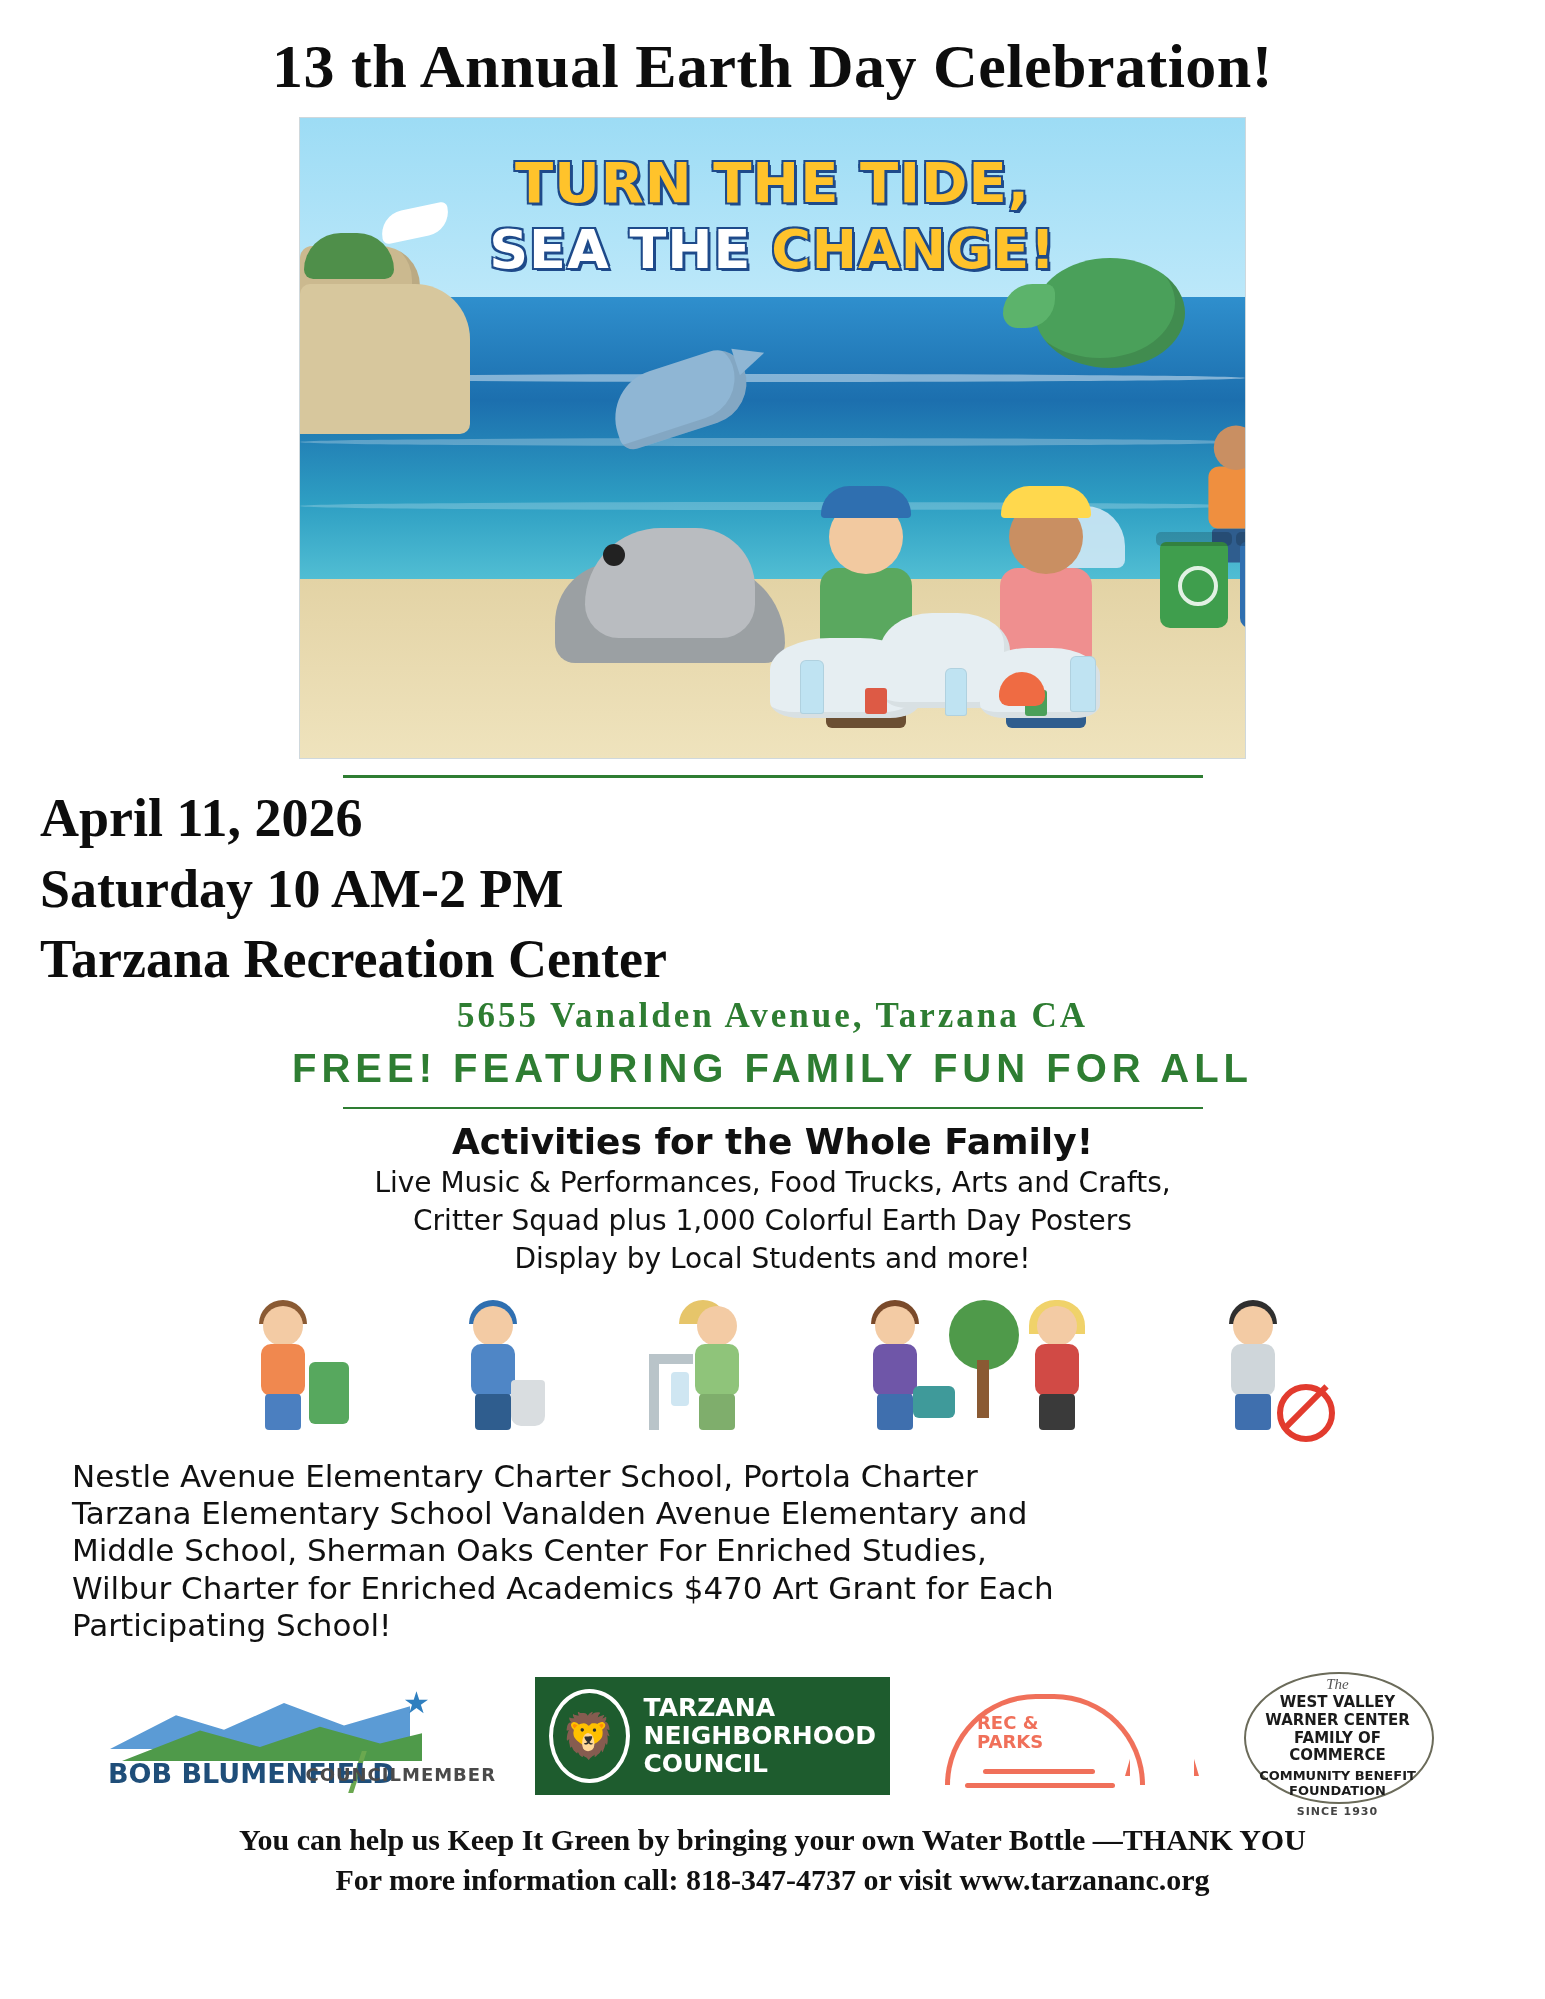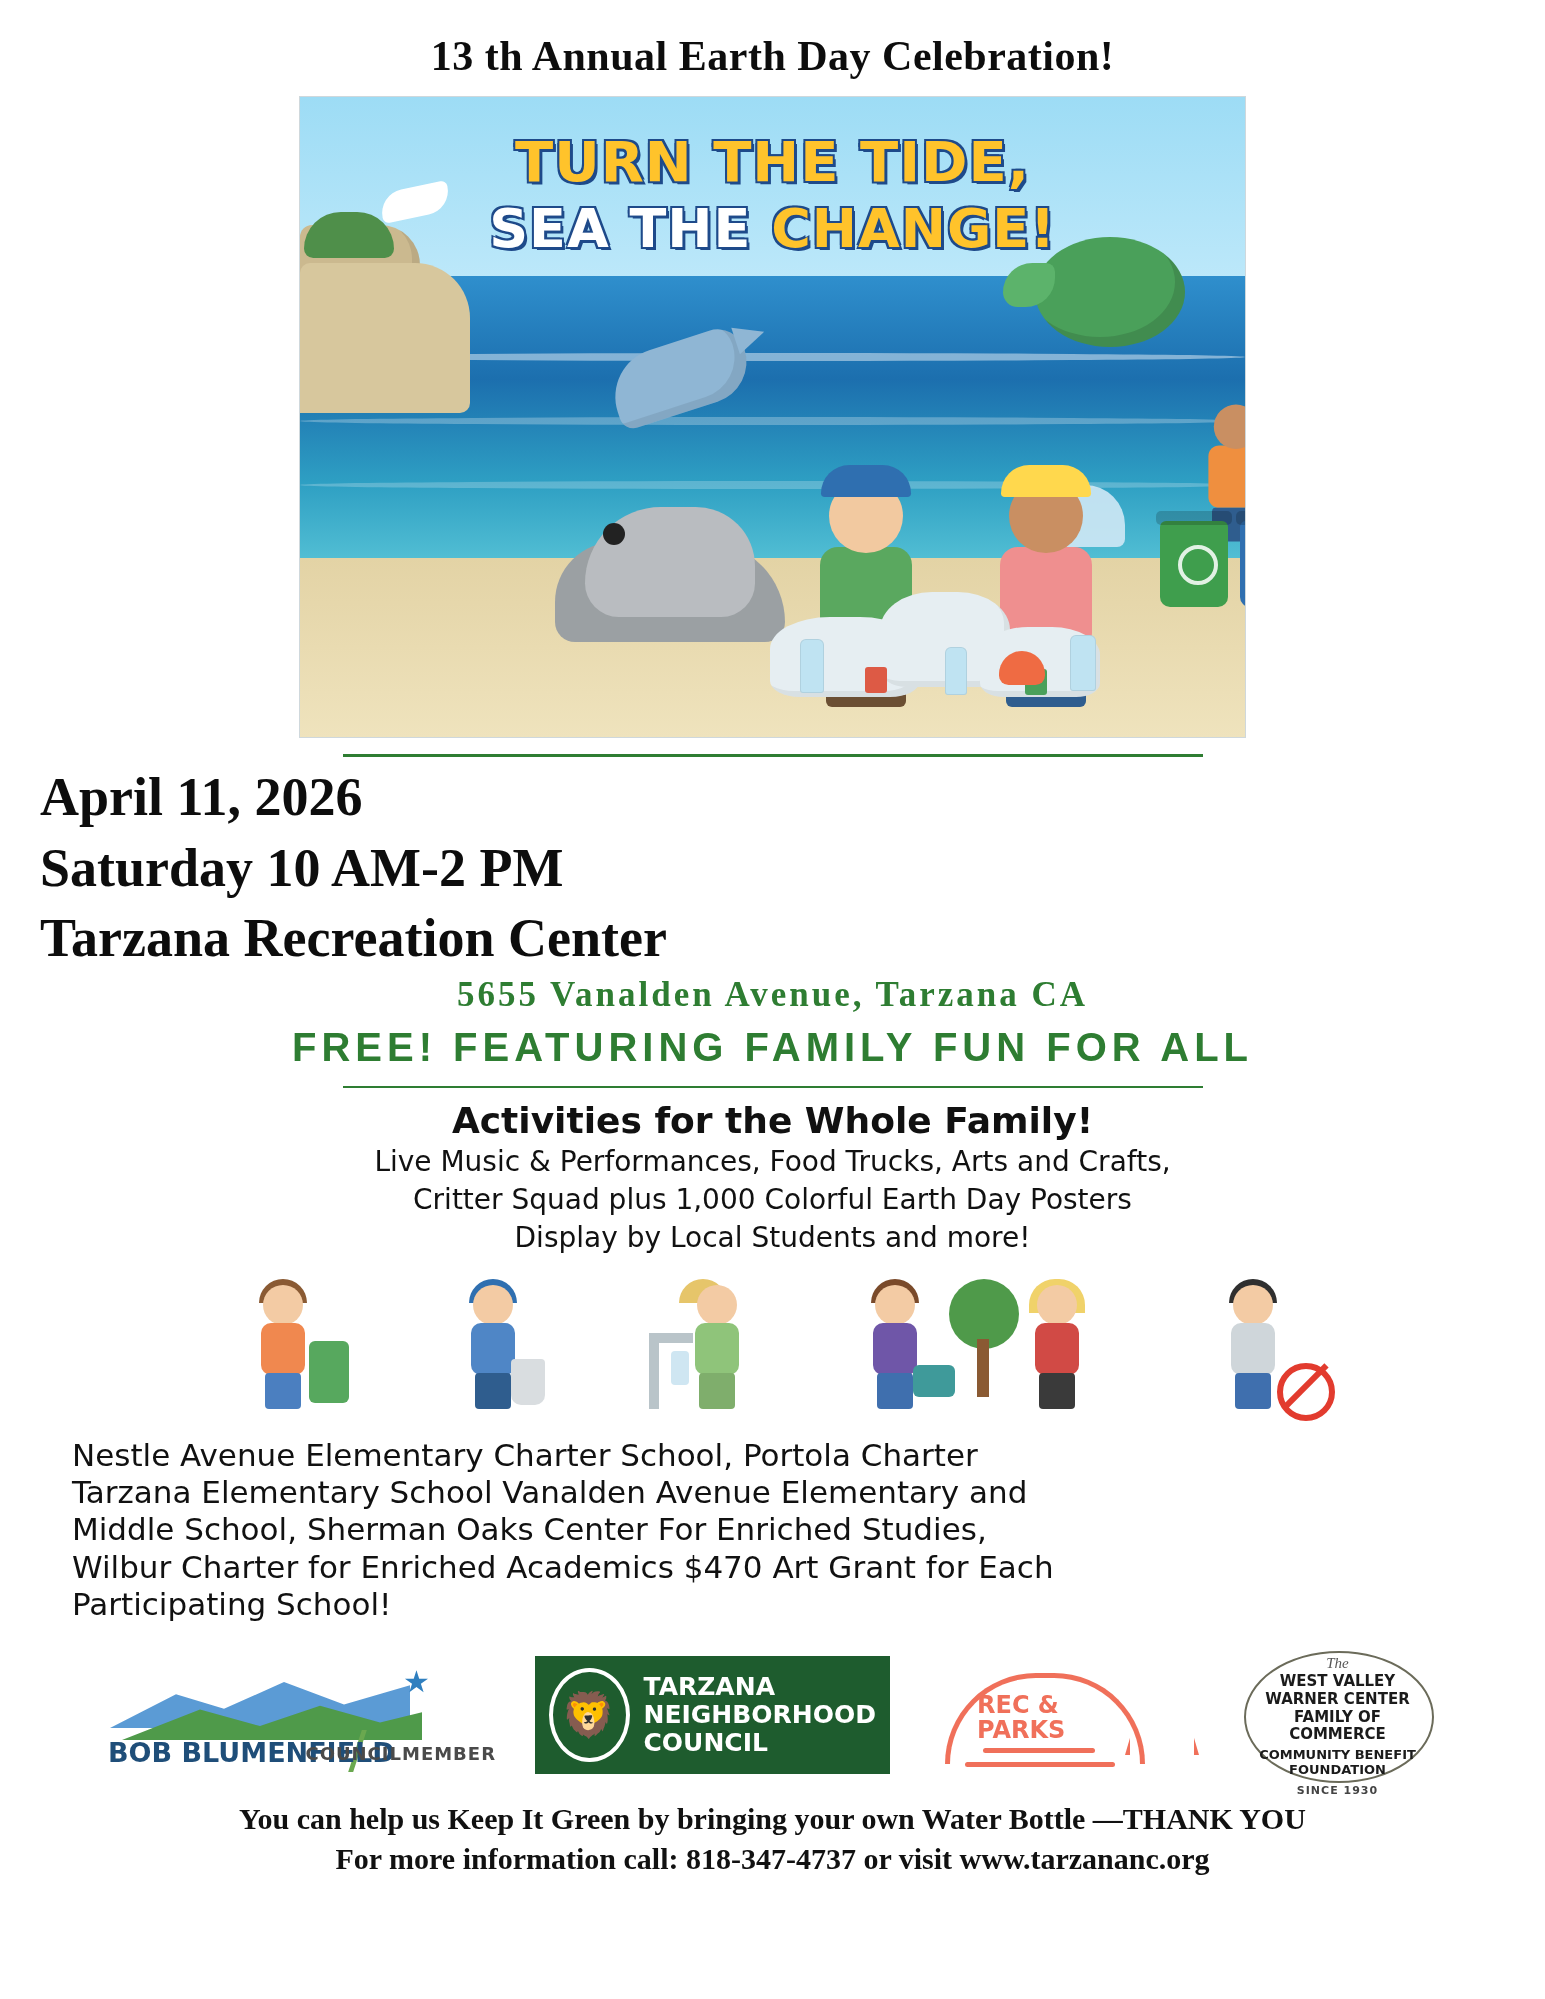--- a/index.html
+++ b/index.html
@@ -21,21 +21,21 @@
     position: relative;
     box-sizing: border-box;
     padding: 0 40px;
   }
 
   
   .headline {
     text-align: center;
     font-family: "Liberation Serif", serif;
     font-weight: bold;
-    font-size: 42px;
+    font-size: 62px;
     letter-spacing: 0.5px;
     margin-top: 34px;
     line-height: 1.05;
     color: #0d0d0d;
   }
 
   
   .art-wrap {
     width: 945px;
     height: 640px;
@@ -322,21 +322,21 @@
     border-left: 34px solid transparent; border-right: 34px solid transparent; border-bottom: 76px solid transparent;
   }
   .rap-a:before {
     content: ""; position: absolute; left: -32px; top: 0; width: 64px; height: 76px;
     border-left: 5px solid #f0705a; border-right: 5px solid #f0705a;
     transform: perspective(60px) rotateX(0deg);
     clip-path: polygon(30% 0, 70% 0, 100% 100%, 0 100%);
   }
   .rap-text {
     position: absolute; left: 52px; top: 38px;
-    font-family: "DejaVu Sans", sans-serif; font-weight: bold; font-size: 24px; color: #f0705a; line-height: 1.05;
+    font-family: "DejaVu Sans", sans-serif; font-weight: bold; font-size: 18px; color: #f0705a; line-height: 1.05;
   }
 
   .logo-wv { position: relative; width: 215px; height: 135px; text-align: center; }
   .wv-circ {
     position: absolute; left: 14px; top: 4px; width: 186px; height: 128px;
     border: 2px solid #6b6b5a; border-radius: 50%;
   }
   .wv-the {
     position: relative; font-family: "Liberation Serif", serif; font-style: italic; font-size: 15px; color: #555; margin-top: 8px;
   }

